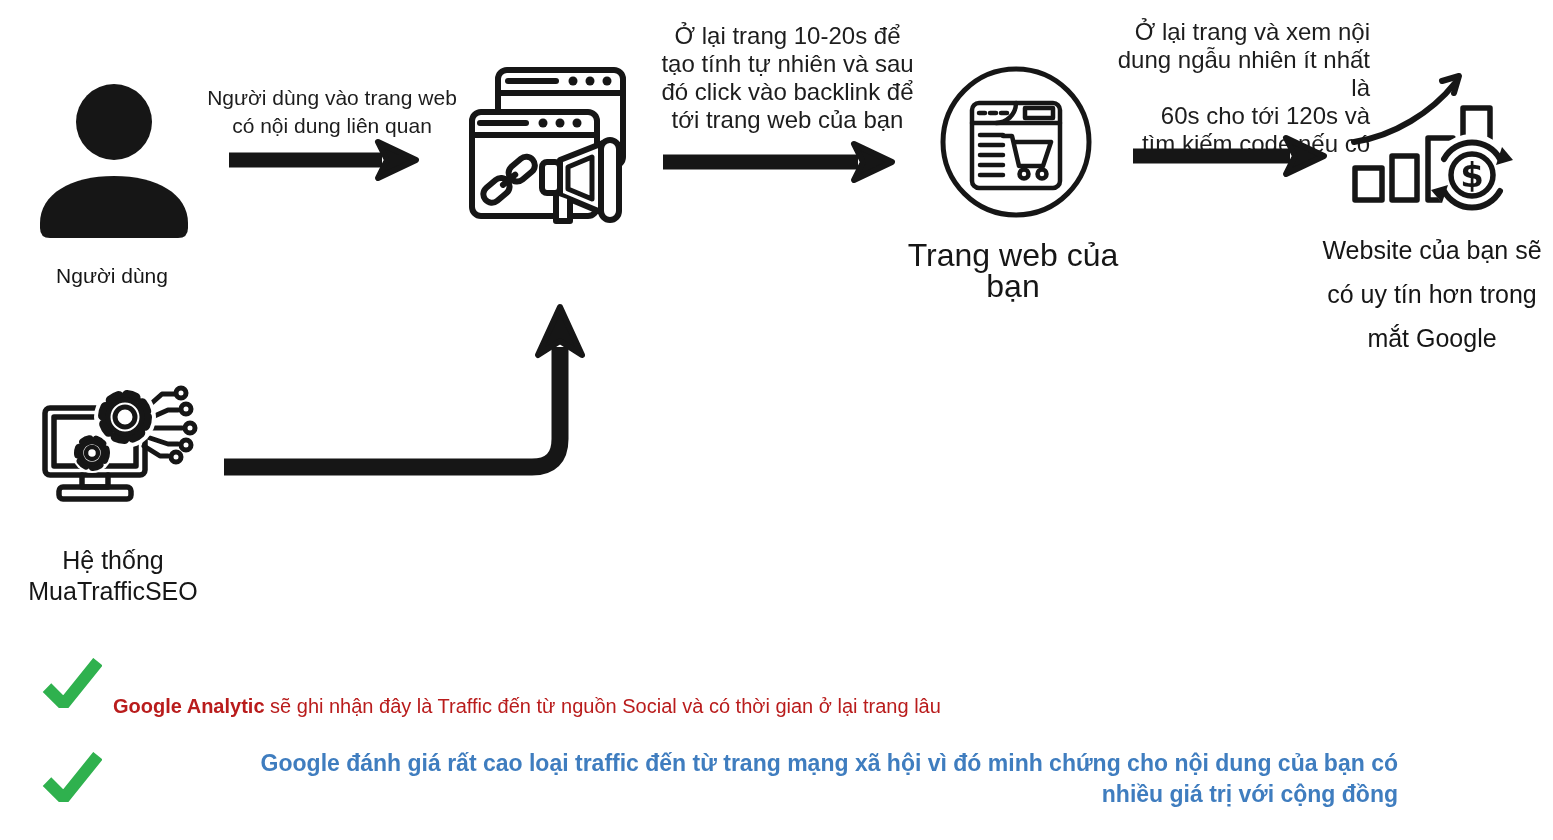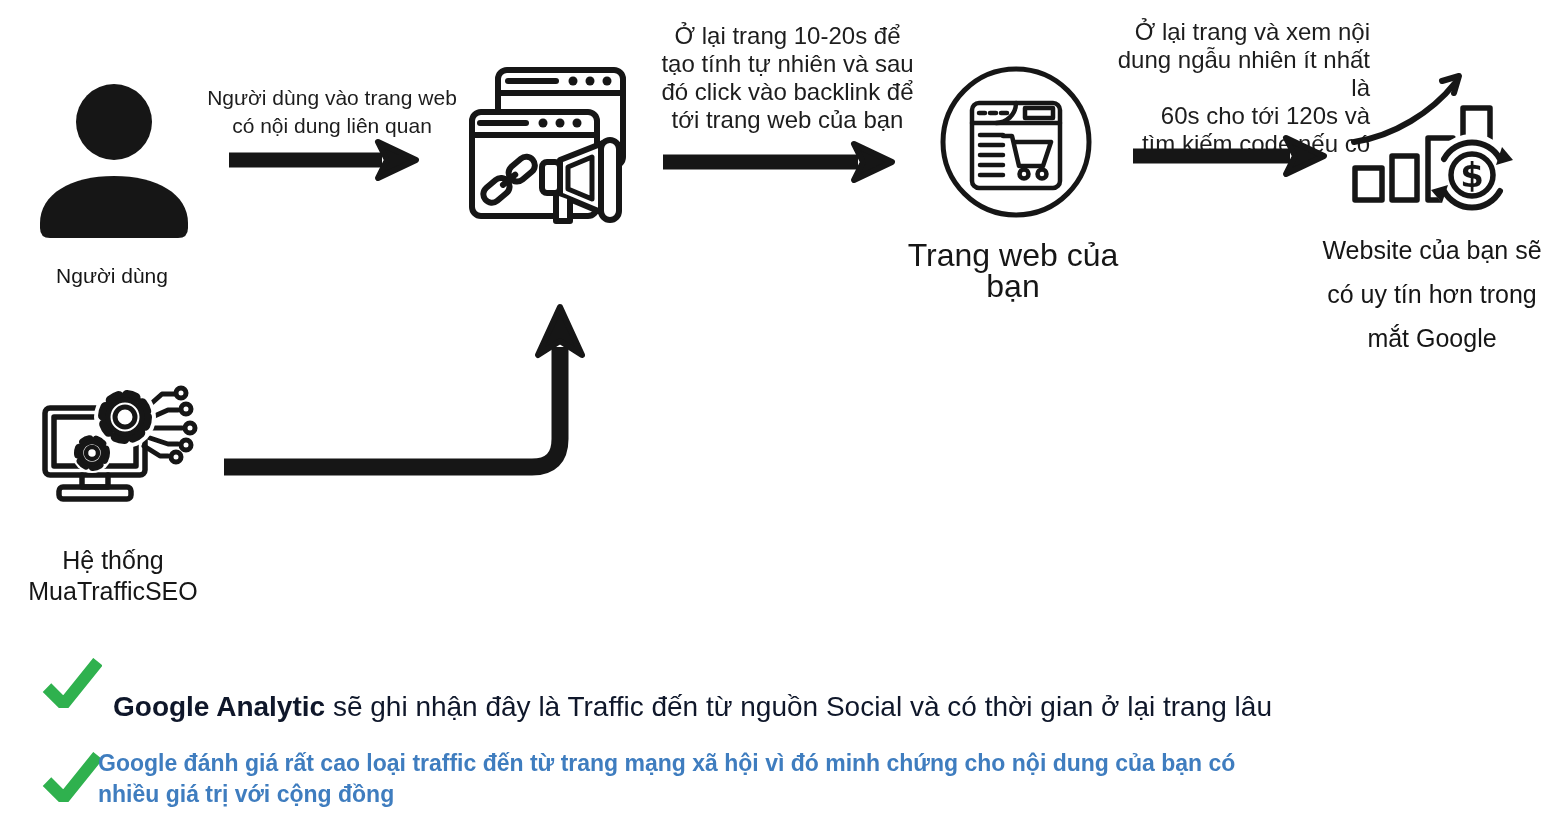--- a/index.html
+++ b/index.html
@@ -14,23 +14,23 @@
   .icon-box svg { display:block; width:100%; height:100%; }
   .node-label {
     text-align:center; white-space:pre-line; color:#161616;
     font-size:25px; line-height:31px;
   }
   .edge-caption {
     text-align:center; white-space:pre-line; color:#1d1d1d;
     font-size:24px; line-height:28px;
   }
   .edge-caption.two-line { font-size:21px; }
-  .note-text { font-size:28px; line-height:31px; color:#0f172a; white-space:pre-line; }
+  .note-text { font-size:20px; line-height:31px; color:#b91c1c; white-space:pre-line; }
   .note-text .bold { font-weight:bold; }
-  .note-text.blue { color:#3f7dbf; font-weight:bold; font-size:23px; }
+  .note-text.blue { color:#3f7dbf; font-weight:bold; font-size:23px;text-align:right; }
 </style>
 </head>
 <body>
 
 <div class="canvas">
 
   <div class="abs icon-box" style="left:38px; top:82px; width:152px; height:158px;">
     <svg viewBox="0 0 152 158">
       <circle cx="76" cy="40" r="38" fill="#161616"></circle>
       <path d="M12 156 Q2 156 2 146 L2 141 C2 112 33 94 76 94 C119 94 150 112 150 141 L150 146 Q150 156 140 156 Z" fill="#161616"></path>

